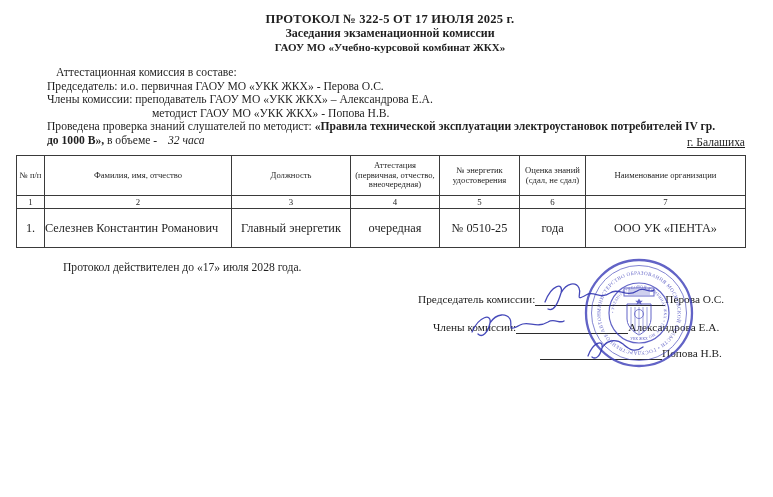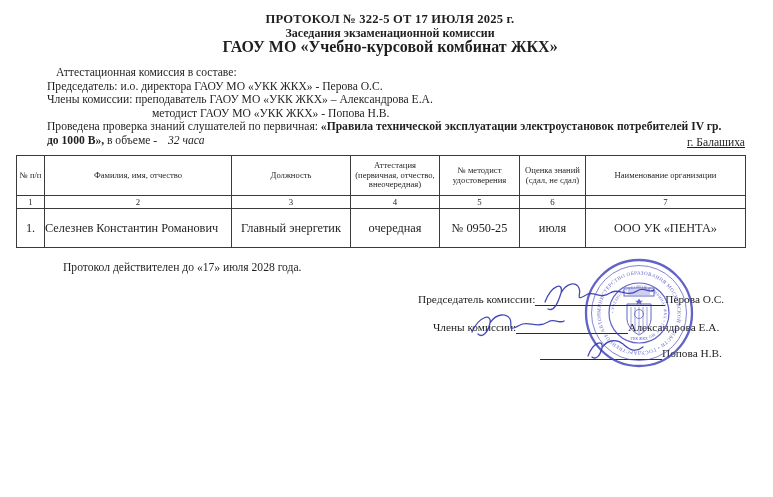--- a/index.html
+++ b/index.html
@@ -6,21 +6,21 @@
   html,body { background:#ffffff; }
   body { width:773px; height:497px; }
   .page {
     position:relative; width:773px; height:398px; background:#ffffff;
     font-family:"Liberation Serif","DejaVu Serif",serif; color:#1f1f1f;
     overflow:hidden;
   }
   .doc-header { position:absolute; top:12px; left:20px; width:740px; text-align:center; font-weight:bold; }
   .t1 { font-size:12.6px; line-height:14px; letter-spacing:0.2px; }
   .t2 { font-size:12px; line-height:14px; }
-  .t3 { font-size:16px;   line-height:14px;font-family:Liberation Serif, serif; }
+  .t3 { font-size:11px;   line-height:14px;font-family:Liberation Serif, serif; }
   .body-block { position:absolute; top:66px; left:47px; width:712px; font-size:11.6px; }
   .bl { line-height:13.5px; white-space:nowrap; }
   .indent1 { padding-left:9px; }
   .indent4 { padding-left:105px; }
   .b { font-weight:bold; }
   .i { font-style:italic;margin-left:8px; }
   .city { position:absolute; top:136px; right:28px; font-size:11.6px;text-decoration:underline; }
   table.main {
     position:absolute; top:155px; left:16px; width:729px;
     border-collapse:collapse; table-layout:fixed;
@@ -47,24 +47,24 @@
 <div class="page">
 
   <header class="doc-header">
     <div class="t1">ПРОТОКОЛ № 322-5 ОТ 17 ИЮЛЯ 2025 г.</div>
     <div class="t2">Заседания экзаменационной комиссии</div>
     <div class="t3">ГАОУ МО «Учебно-курсовой комбинат ЖКХ»</div>
   </header>
 
   <section class="body-block">
     <div class="bl indent1">Аттестационная комиссия в составе:</div>
-    <div class="bl">Председатель: и.о. директора ГАОУ МО «УКК ЖКХ» - Перова О.С.</div>
+    <div class="bl">Председатель: и.о. первичная ГАОУ МО «УКК ЖКХ» - Перова О.С.</div>
     <div class="bl">Члены комиссии: преподаватель ГАОУ МО «УКК ЖКХ» – Александрова Е.А.</div>
     <div class="bl indent4">методист ГАОУ МО «УКК ЖКХ» - Попова Н.В.</div>
-    <div class="bl"><span>Проведена проверка знаний слушателей по первичная: </span><span class="b">«Правила технической эксплуатации электроустановок потребителей IV гр.</span></div>
+    <div class="bl"><span>Проведена проверка знаний слушателей по методист: </span><span class="b">«Правила технической эксплуатации электроустановок потребителей IV гр.</span></div>
     <div class="bl"><span class="b">до 1000 В»,</span><span> в объеме - </span><span class="i">32 часа</span></div>
   </section>
 
   <div class="city">г. Балашиха</div>
 
   <table class="main">
     <colgroup>
       <col style="width:28px">
         <col style="width:187px">
         <col style="width:119px">
@@ -72,42 +72,42 @@
         <col style="width:80px">
         <col style="width:66px">
         <col style="width:160px">
     </colgroup>
     <thead>
       <tr>
         <th>№ п/п</th>
         <th>Фамилия, имя, отчество</th>
         <th>Должность</th>
         <th>Аттестация (первичная, отчество, внеочередная)</th>
-        <th>№ методист удостоверения</th>
+        <th>№ энергетик удостоверения</th>
         <th>Оценка знаний (сдал, не сдал)</th>
         <th>Наименование организации</th>
       </tr>
       <tr class="numrow">
         <td>1</td>
         <td>2</td>
         <td>3</td>
         <td>4</td>
         <td>5</td>
         <td>6</td>
         <td>7</td>
       </tr>
     </thead>
     <tbody>
       <tr class="datarow">
         <td>1.</td>
         <td class="fio">Селезнев Константин Романович</td>
         <td>Главный энергетик</td>
         <td>очередная</td>
-        <td>№ 0950-25</td>
-        <td>июля</td>
+        <td>№ 0510-25</td>
+        <td>года</td>
         <td>ООО УК «ПЕНТА»</td>
       </tr>
     </tbody>
   </table>
 
   <div class="validity">Протокол действителен до «17» июля 2028 года.</div>
 
   <div class="sig-row" style="left:418px;top:292px;">
     <span>Председатель комиссии:</span><span class="sig-line w1"></span><span>Перова О.С.</span>
   </div>

